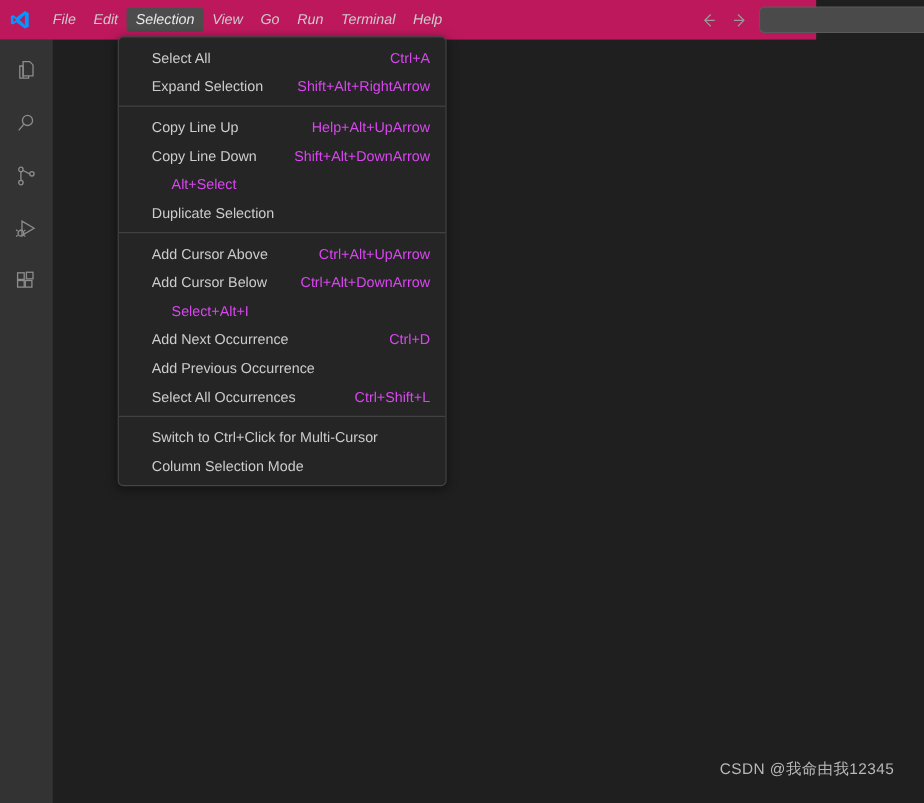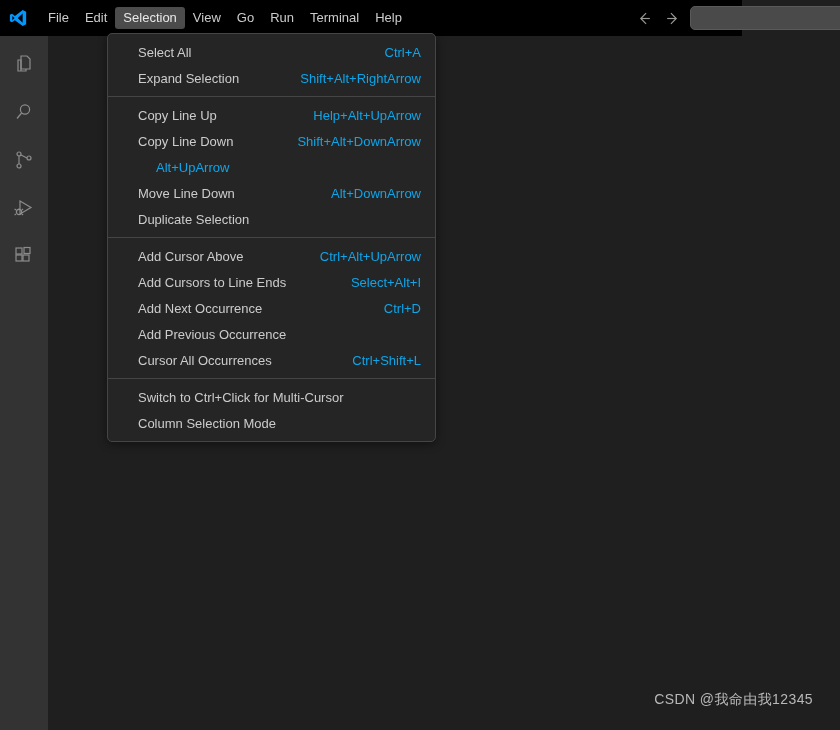--- a/index.html
+++ b/index.html
@@ -19,24 +19,25 @@
     height: 730px;
     background: #1f1f1f;
   }
 
   
   .titlebar {
     position: absolute;
     top: 0; left: 0;
     width: 742px;
     height: 36px;
-    background: #000000;
+    background: #be185d;
     display: flex;
     align-items: center;
     z-index: 30;
+    font-style: italic;
   }
 
   .vscode-logo {
     width: 36px;
     height: 36px;
     display: flex;
     align-items: center;
     justify-content: center;
     flex: 0 0 auto;
   }
@@ -137,21 +138,21 @@
     color: #b8b8b8;
     letter-spacing: 0.4px;
     white-space: nowrap;
   }
 
   
   .menu-panel {
     position: absolute;
     left: 107px;
     top: 33px;
-    width: 329px;
+    width: 299px;
     background: #252526;
     border: 1px solid #454545;
     border-radius: 5px;
     padding: 5px 0;
     box-shadow: 0 2px 10px rgba(0,0,0,0.45);
     z-index: 40;
   }
 
   .menu-row {
     position: relative;
@@ -162,21 +163,21 @@
     font-size: 13px;
     color: #cccccc;
     white-space: nowrap;
     cursor: default;
   }
 
   .menu-label { flex: 1 1 auto; }
 
   .menu-keybind {
     flex: 0 0 auto;
-    color: #0ea5e9;
+    color: #d946ef;
     padding-left: 18px;
   }
 
   .menu-sep {
     height: 1px;
     background: #454545;
     margin: 5px 0;
   }
 </style>
 </head>
@@ -296,51 +297,50 @@
 
     <div class="menu-row">
       <span class="menu-label">Copy Line Up</span>
       <span class="menu-keybind">Help+Alt+UpArrow</span>
     </div>
     <div class="menu-row">
       <span class="menu-label">Copy Line Down</span>
       <span class="menu-keybind">Shift+Alt+DownArrow</span>
     </div>
     <div class="menu-row">
-      <span class="menu-keybind">Alt+UpArrow</span>
-    </div>
-    <div class="menu-row">
-      <span class="menu-label">Move Line Down</span>
-      <span class="menu-keybind">Alt+DownArrow</span>
+      <span class="menu-keybind">Alt+Select</span>
     </div>
     <div class="menu-row">
       <span class="menu-label">Duplicate Selection</span>
       <span class="menu-keybind"></span>
     </div>
 
     <div class="menu-sep"></div>
 
     <div class="menu-row">
       <span class="menu-label">Add Cursor Above</span>
       <span class="menu-keybind">Ctrl+Alt+UpArrow</span>
     </div>
     <div class="menu-row">
-      <span class="menu-label">Add Cursors to Line Ends</span>
+      <span class="menu-label">Add Cursor Below</span>
+      <span class="menu-keybind">Ctrl+Alt+DownArrow</span>
+    </div>
+    <div class="menu-row">
       <span class="menu-keybind">Select+Alt+I</span>
     </div>
     <div class="menu-row">
       <span class="menu-label">Add Next Occurrence</span>
       <span class="menu-keybind">Ctrl+D</span>
     </div>
     <div class="menu-row">
       <span class="menu-label">Add Previous Occurrence</span>
       <span class="menu-keybind"></span>
     </div>
     <div class="menu-row">
-      <span class="menu-label">Cursor All Occurrences</span>
+      <span class="menu-label">Select All Occurrences</span>
       <span class="menu-keybind">Ctrl+Shift+L</span>
     </div>
 
     <div class="menu-sep"></div>
 
     <div class="menu-row">
       <span class="menu-label">Switch to Ctrl+Click for Multi-Cursor</span>
       <span class="menu-keybind"></span>
     </div>
     <div class="menu-row">

